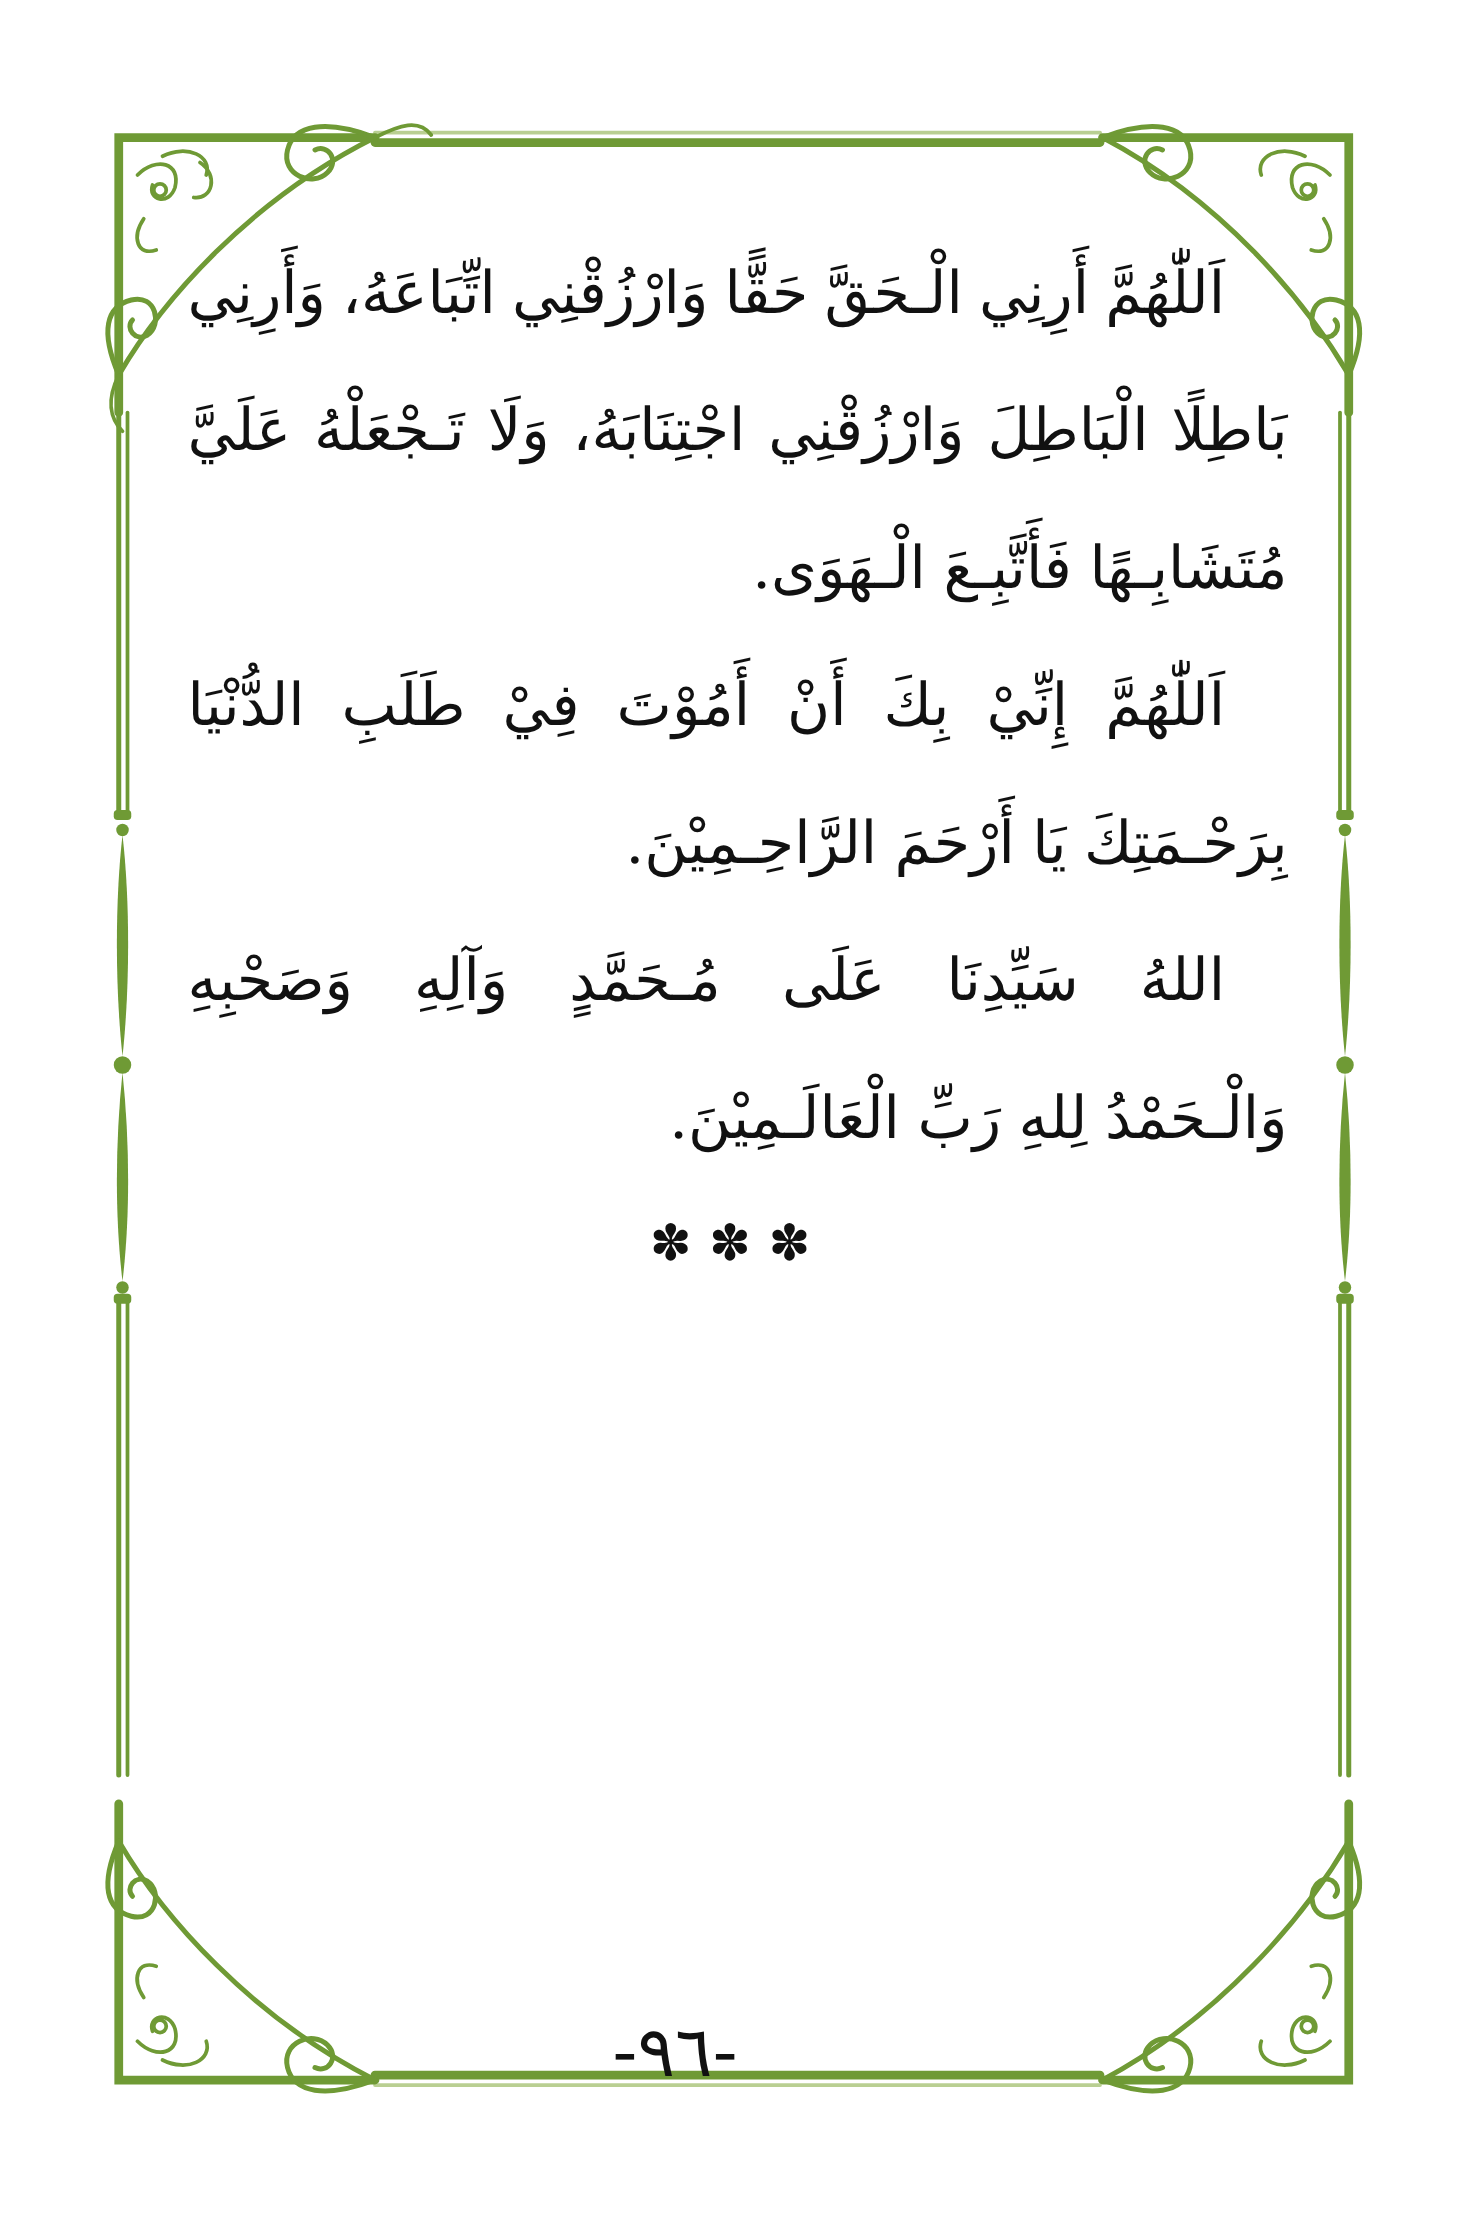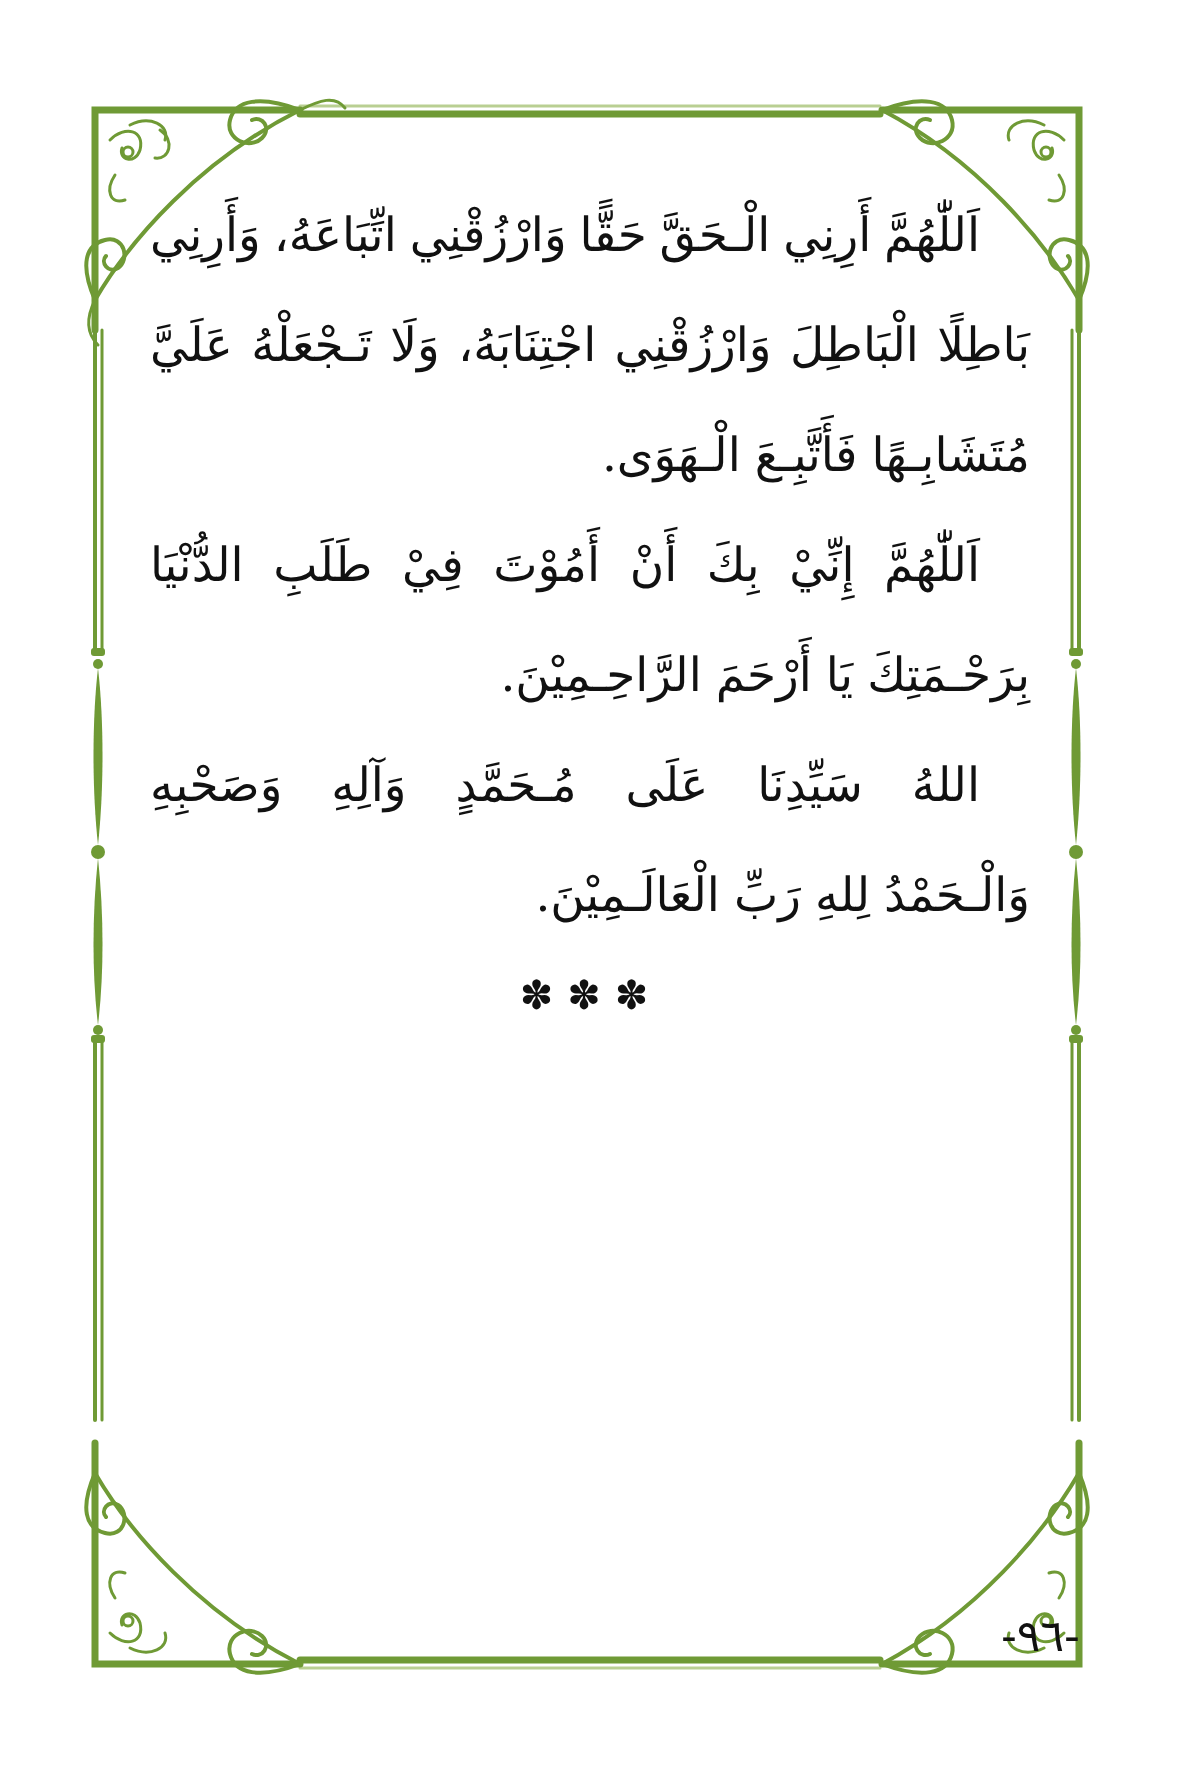--- a/index.html
+++ b/index.html
@@ -70,22 +70,22 @@
       font-size: 40px;
       color: #111111;
       letter-spacing: 14px;
       font-family: "DejaVu Sans", sans-serif;
     }
     .page-number {
       position: absolute;
       left: 0;
       top: 1610px;
       width: 1080px;
-      text-align: right;
-      font-size: 44px;
+      text-align: center;
+      font-size: 56px;
       color: #111111;
       font-family: "DejaVu Sans", sans-serif;
       direction: rtl;
     }
   </style>
 </head>
 <body>
 
 <div class="page">
 

